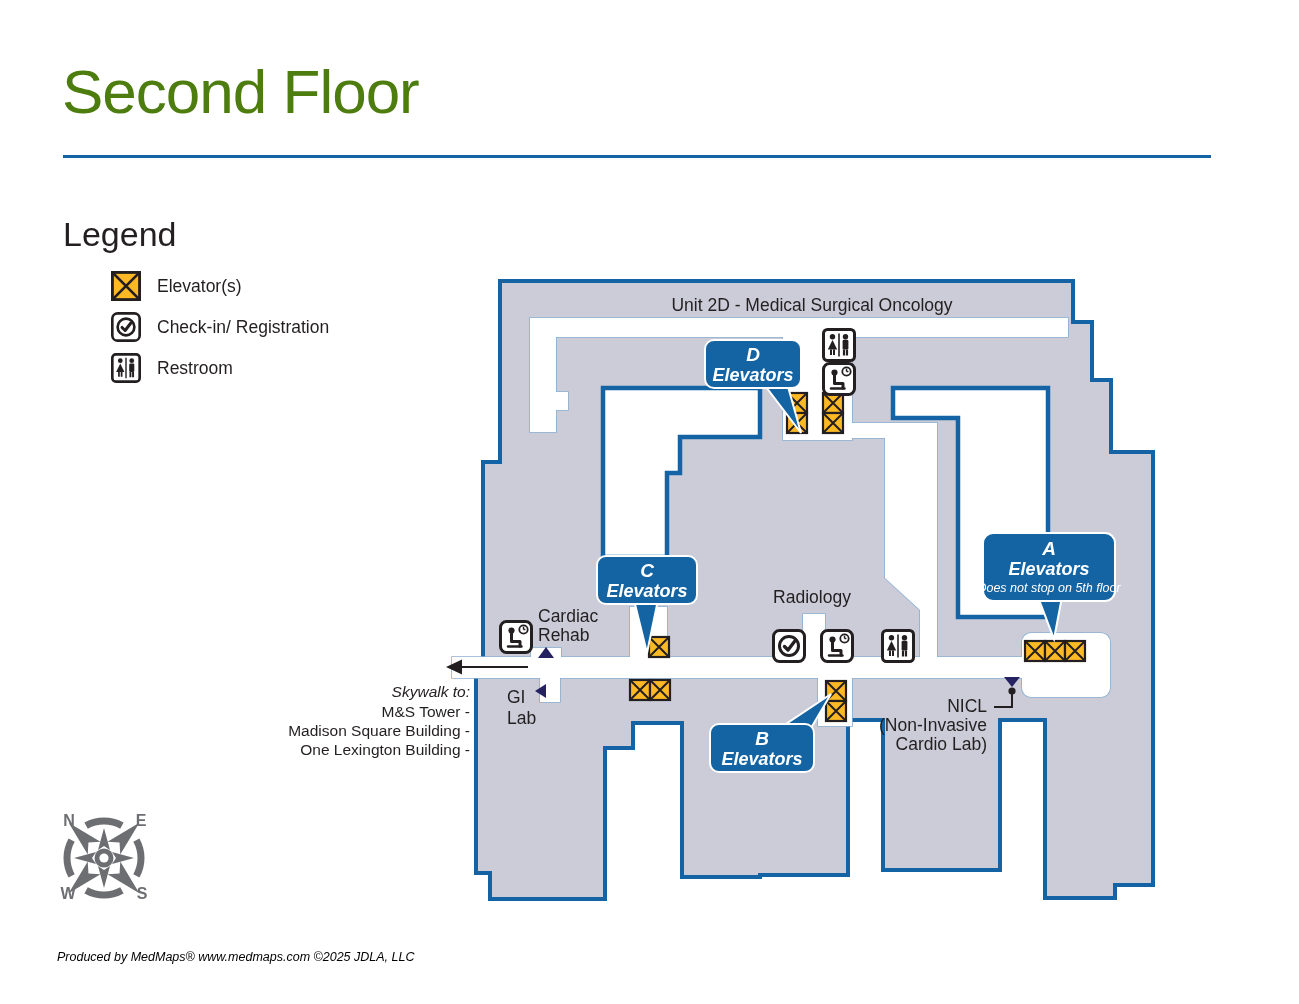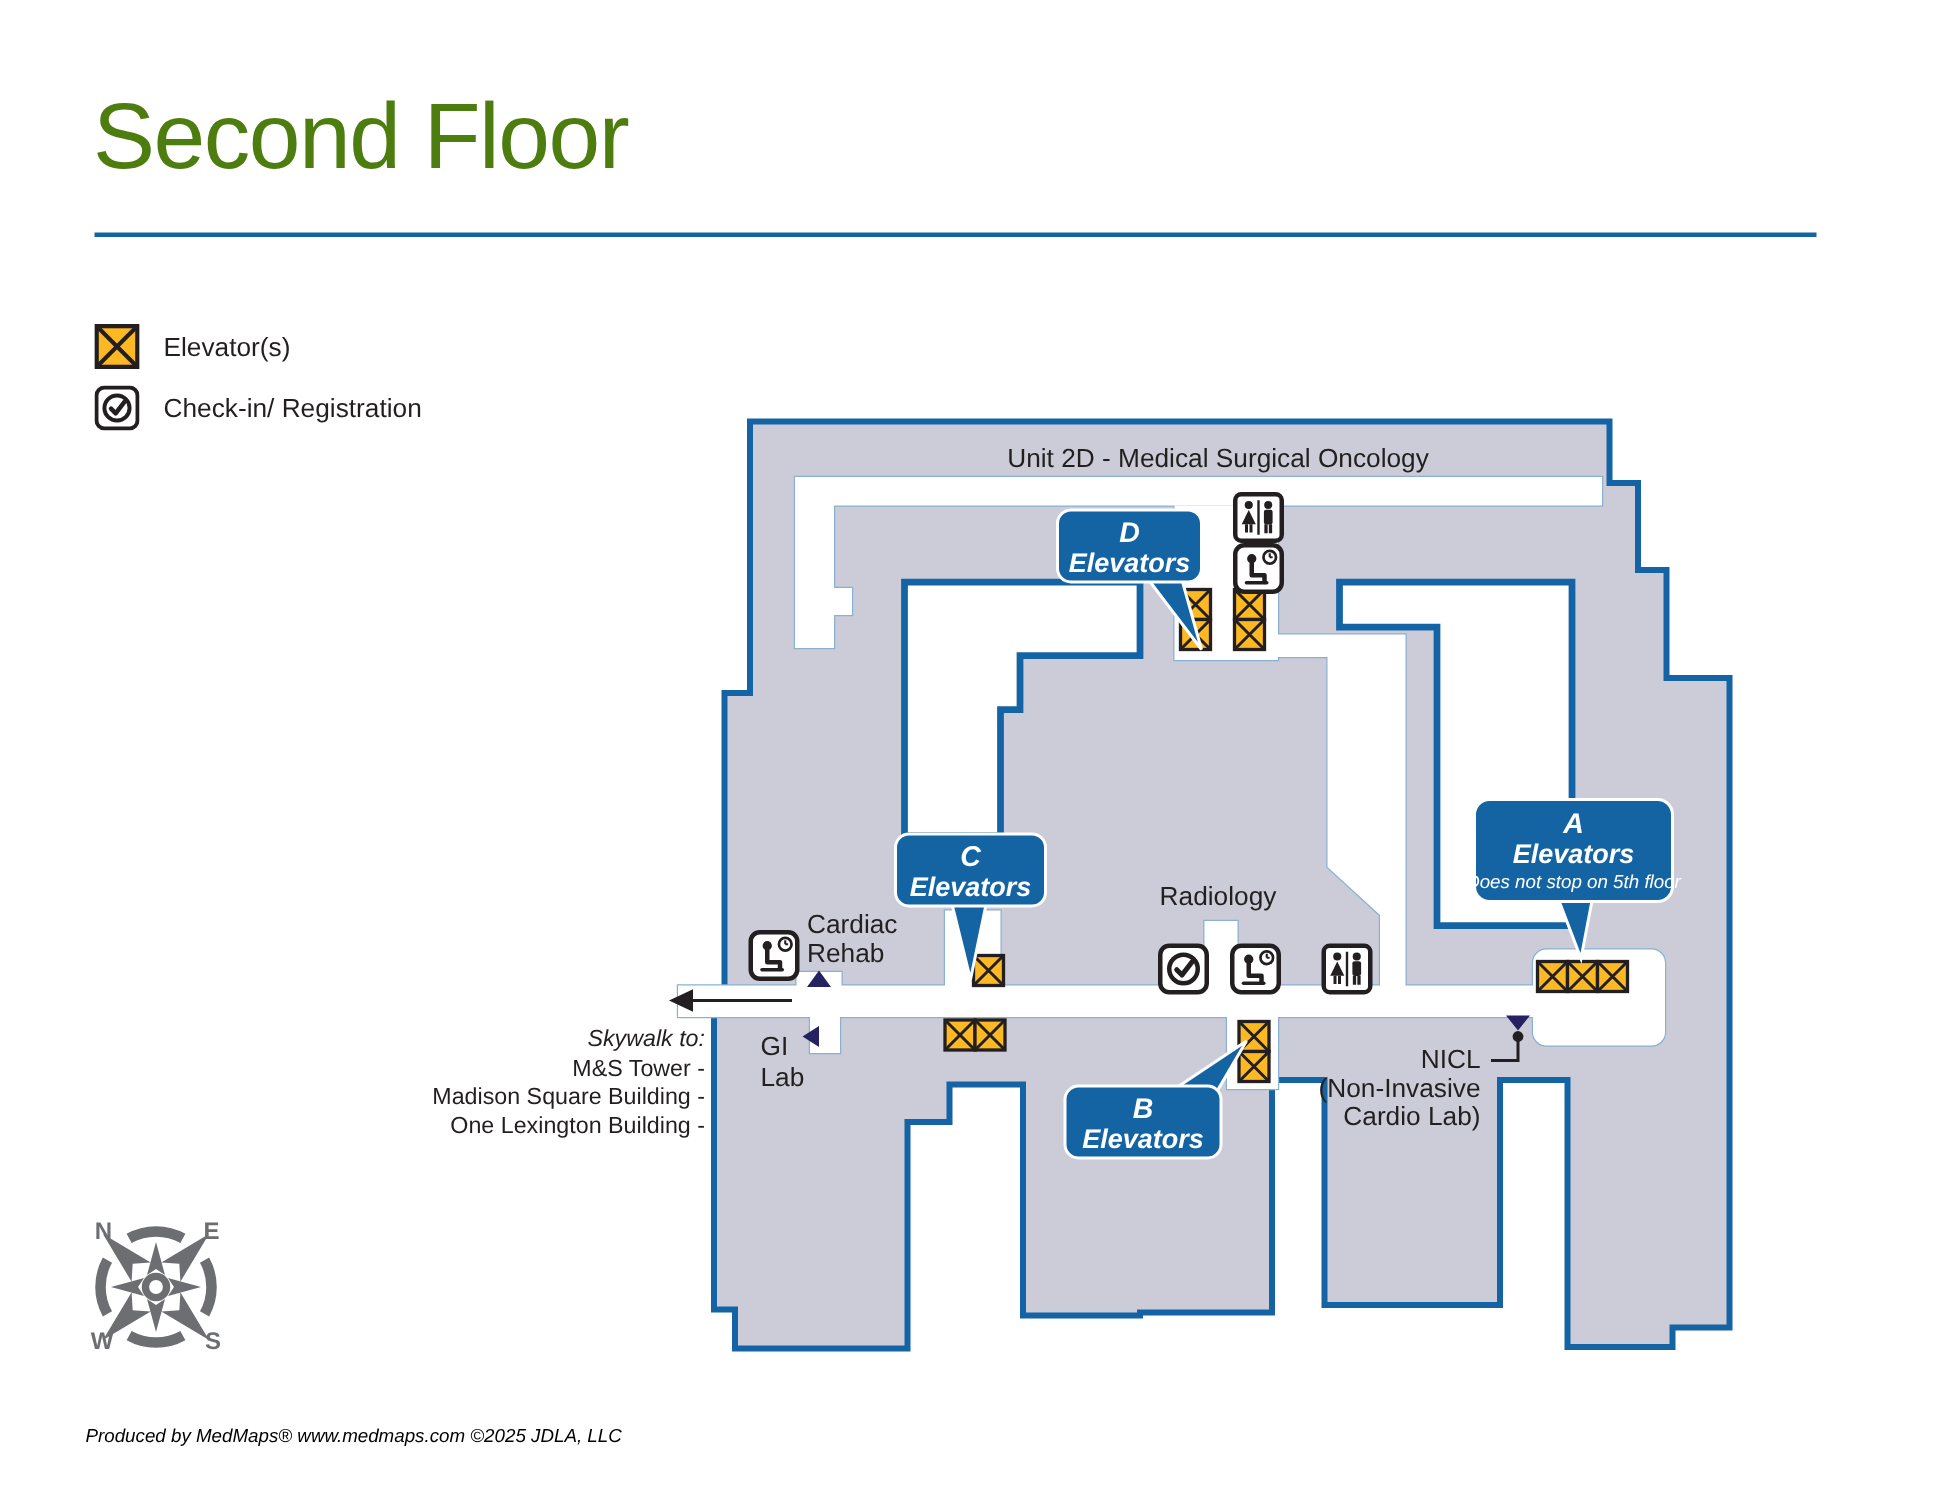--- a/index.html
+++ b/index.html
@@ -9,21 +9,21 @@
   }
   .page-title{
     position:absolute;left:62px;top:56px;font-size:62px;font-weight:400;
     letter-spacing:-1px;color:#4d7c0f;margin:0;
   }
   .title-rule{
     position:absolute;left:63px;top:155px;width:1148px;height:3px;background:#1464a5;
   }
   .legend{position:absolute;left:63px;top:215px;}
   .legend-heading{font-size:34px;font-weight:400;margin:0 0 16px 0;color:#231f20;}
-  .legend-row{display:flex;align-items:center;margin-bottom:9px;height:32px;}
+  .legend-row{display:flex;align-items:center;margin-bottom:9px;height:32px;margin-left:48px;}
   .legend-row .licon{width:30px;height:30px;flex:0 0 30px;margin-right:16px;}
   .legend-row .llabel{font-size:17.5px;color:#231f20;}
   .map-svg{position:absolute;left:0;top:0;width:1299px;height:1004px;}
   .footer{
     position:absolute;left:57px;top:950px;font-size:12.5px;font-style:italic;
     color:#000000;
   }
   .maplabel{font-size:17.5px;fill:#231f20;}
   .maplabel-sm{font-size:15.5px;fill:#231f20;}
   .bubble-letter{font-size:19px;font-weight:bold;font-style:italic;fill:#ffffff;}
@@ -76,31 +76,38 @@
       <path d="M818,676 H852 V726 H818 Z"></path>
       <rect x="1022" y="633" width="88" height="64" rx="9"></rect>
     </g>
   </defs>
 </svg>
 
 <h1 class="page-title">Second Floor</h1>
 <div class="title-rule"></div>
 
 <div class="legend">
+  <h2 class="legend-heading">Legend</h2>
   <div class="legend-row">
     <svg class="licon" viewBox="0 0 22 22">
         <use href="#icon-elevator"></use>
       </svg>
     <span class="llabel">Elevator(s)</span>
   </div>
   <div class="legend-row">
     <svg class="licon" viewBox="0 0 34 34">
         <use href="#icon-checkin"></use>
       </svg>
     <span class="llabel">Check-in/ Registration</span>
+  </div>
+  <div class="legend-row">
+    <svg class="licon" viewBox="0 0 34 34">
+        <use href="#icon-restroom"></use>
+      </svg>
+    <span class="llabel">Restroom</span>
   </div>
 </div>
 
 <svg class="map-svg" viewBox="0 0 1299 1004">
 
   <path d="M500,281 L1073,281 L1073,322 L1092,322 L1092,380 L1111,380 L1111,452 L1153,452
        L1153,885 L1115,885 L1115,898 L1045,898 L1045,720 L1000,720 L1000,870 L883,870
        L883,720 L848,720 L848,875 L760,875 L760,877 L682,877 L682,723 L633,723 L633,748
        L605,748 L605,899 L490,899 L490,873 L476,873 L476,662 L483,662 L483,462 L500,462 Z" fill="#cbccd8" stroke="#1463a5" stroke-width="4" stroke-linejoin="miter"></path>
 

